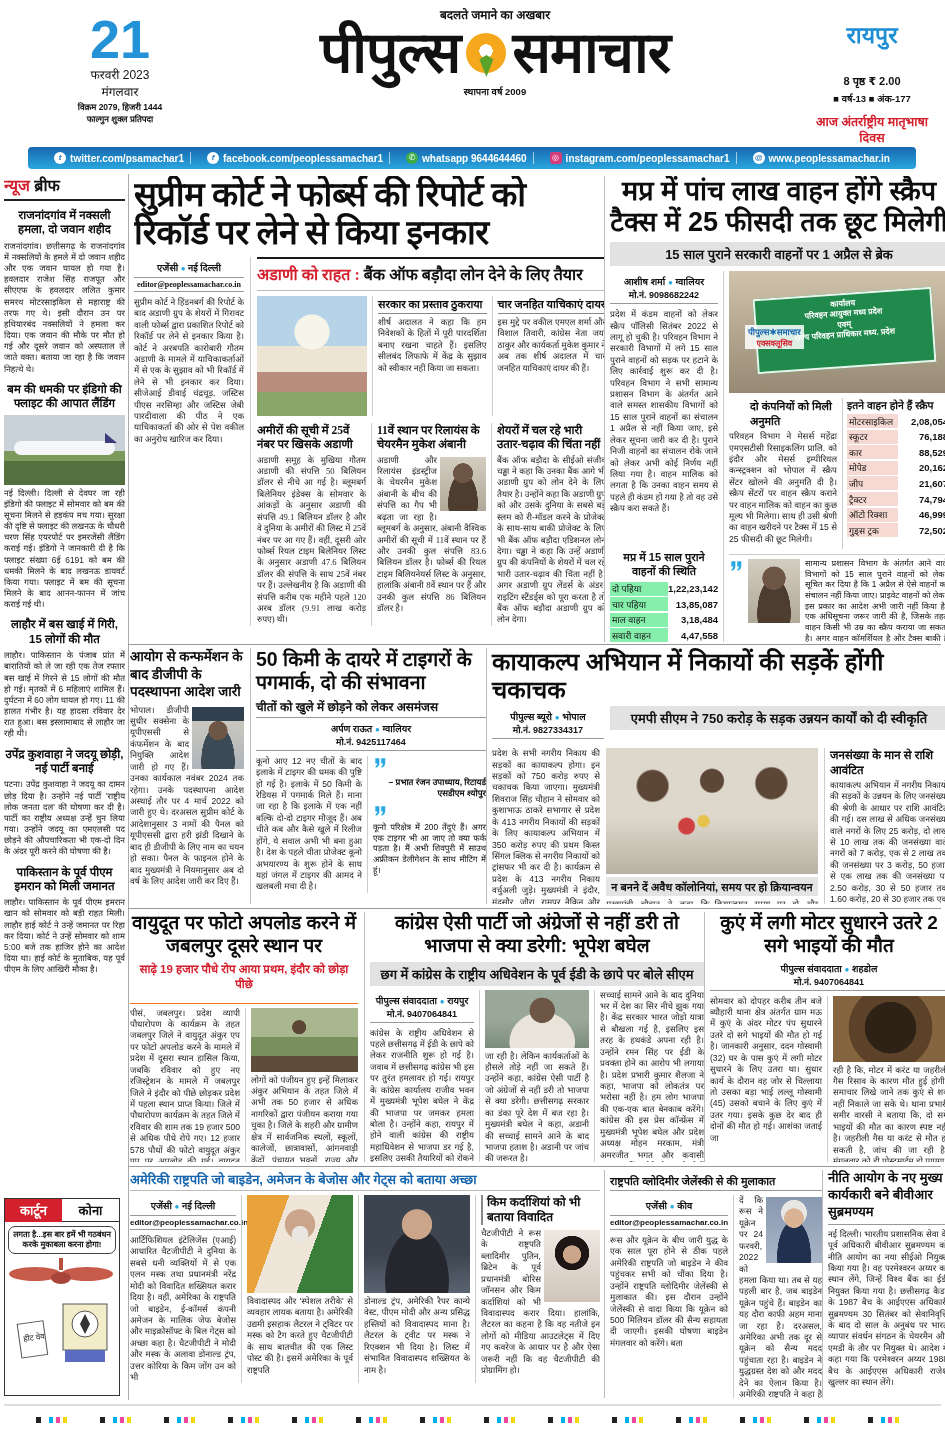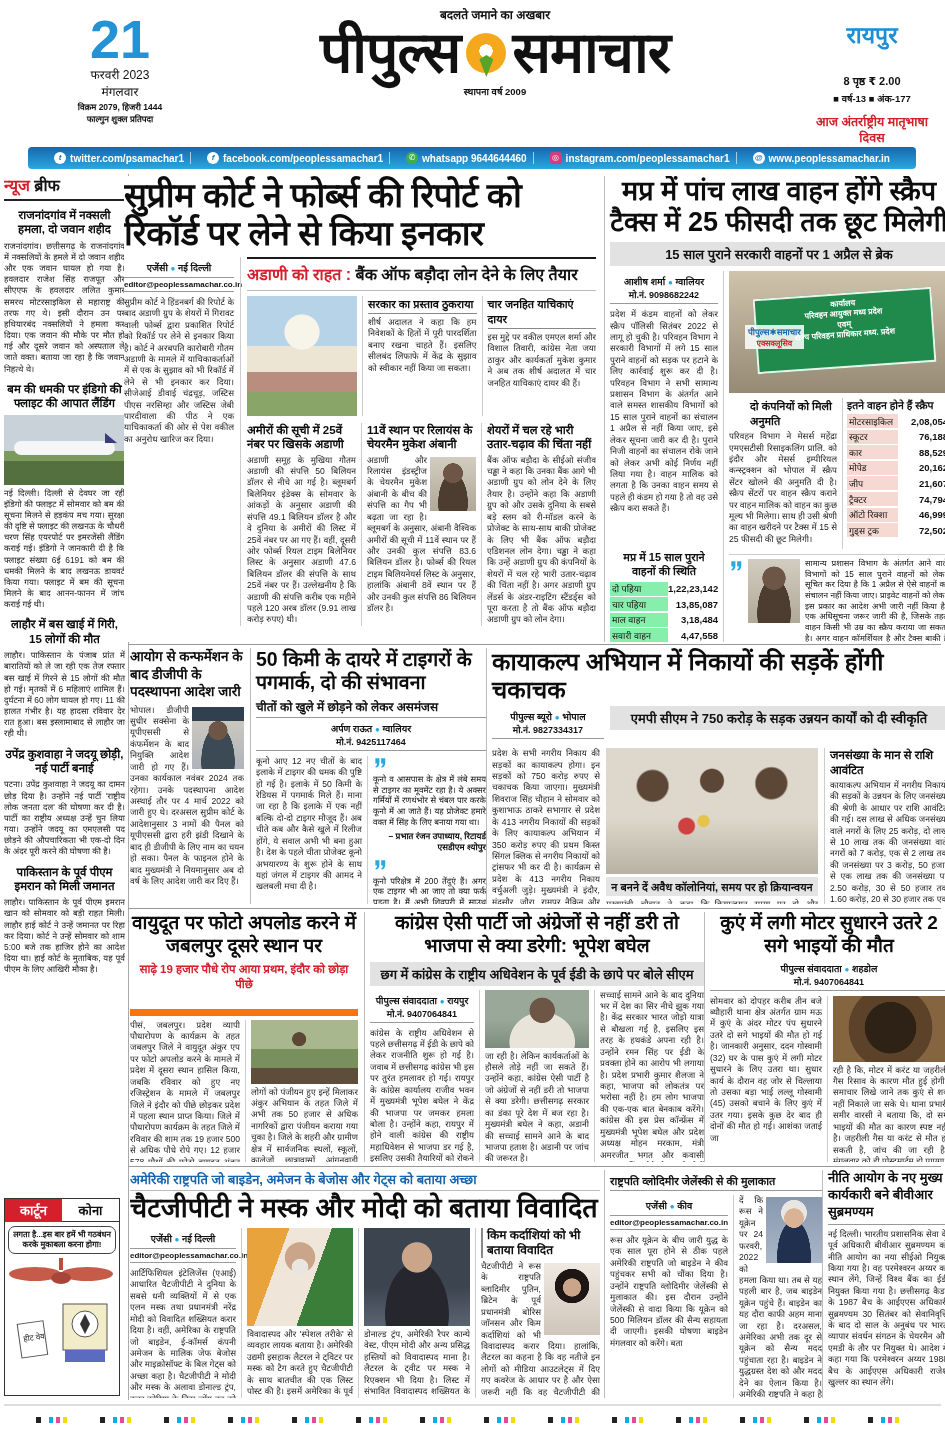--- a/index.html
+++ b/index.html
@@ -50,21 +50,21 @@
   .cartoon-box{position:absolute;left:0;bottom:4px;width:114px;height:196px;border:1px solid #333;}
   .c-head{display:flex;font-size:13px;font-weight:bold;}
   .c-head .ch1{background:#d41f2c;color:#fff;flex:1;text-align:center;padding:2px 0;}
   .c-head .ch2{flex:1;text-align:center;padding:2px 0;border-bottom:1px solid #333;}
   .bubble{margin:4px 3px 2px;border:1px solid #444;border-radius:7px;font-size:8px;font-weight:bold;padding:3px;text-align:center;line-height:1.25;}
 
   
   .hr{position:absolute;left:128px;right:4px;border-top:1px solid #999;}
 
   
-  .sc{left:124px;top:176px;width:472px;height:466px;}
+  .sc{left:134px;top:176px;width:472px;height:466px;font-family:Liberation Serif, serif;}
   .sc h1{font-size:34px;line-height:1.13;letter-spacing:-0.5px;}
   .byline{font-size:9.5px;font-weight:bold;text-align:center;margin-top:4px;}
   .bdot{color:#2aa9e1;font-size:8px;}
   .email{font-size:8px;font-weight:bold;text-align:center;border-top:1px solid #999;border-bottom:1px solid #999;padding:2px 0;margin:3px 0 5px;}
   .phone{font-size:9px;font-weight:bold;text-align:center;border-bottom:1px solid #999;padding-bottom:2px;margin-bottom:5px;}
   .sc-cols{display:flex;gap:6px;margin-top:4px;}
   .sc-left{width:110px;flex:0 0 auto;}
   .sc-right{flex:1;border-left:1px solid #ccc;padding-left:6px;}
   .relief{border-top:2px solid #1a1a1a;border-bottom:1px solid #bbb;font-size:16px;font-weight:bold;padding:4px 0 5px;}
   .photo-sc{width:110px;height:120px;flex:0 0 auto;background:
@@ -144,21 +144,21 @@
     linear-gradient(#ded8cc 0 55%,#b8b2a4);}
   .kk-cap{background:#e4e4e4;font-size:11px;font-weight:bold;text-align:center;padding:2px 1px;margin-top:3px;}
   .kk-capcols{display:flex;gap:5px;margin-top:3px;}
   .kk-capcols p{flex:1;}
   .kbox{flex:1;border-left:1px solid #ccc;padding-left:5px;}
   .kbox h4{font-size:11.5px;line-height:1.25;margin-bottom:3px;}
 
   
   .vayudoot{left:130px;top:912px;width:228px;height:250px;}
   .vayudoot h2,.baghel h2,.well h2{font-size:19px;line-height:1.2;text-align:center;}
-  .rsub{font-size:11.5px;font-weight:bold;color:#d41f2c;text-align:center;margin-top:3px;border-bottom:7px solid #f97316;padding-bottom:18px;}
+  .rsub{font-size:11.5px;font-weight:bold;color:#d41f2c;text-align:center;margin-top:3px;border-bottom:1px solid #f97316;padding-bottom:12px;}
   .v-cols{display:flex;gap:5px;margin-top:4px;}
   .v-cols .c1{width:110px;flex:0 0 auto;}
   .v-cols .c2{flex:1;border-left:1px solid #ccc;padding-left:5px;}
   .photo-plant{height:64px;margin-bottom:3px;background:
     radial-gradient(circle at 45% 30%,#5c4636 0 9%,transparent 10%),
     linear-gradient(#a9b78f 0 45%,#7a8f5e 45% 75%,#5e4d3a 75%);}
   .baghel{left:364px;top:912px;width:334px;height:250px;border-left:1px solid #bbb;padding-left:5px;}
   .b-cols{display:flex;gap:5px;margin-top:4px;}
   .b-cols .bc{flex:1;border-left:1px solid #ccc;padding-left:5px;}
   .b-cols .bc:first-child{border-left:none;padding-left:0;}
@@ -454,21 +454,20 @@
     <div class="tsub">चीतों को खुले में छोड़ने को लेकर असमंजस</div>
     <div class="byline"><span>अर्पण राऊत</span> <span class="bdot">●</span> <span>ग्वालियर</span></div>
     <div class="phone">मो.नं. 9425117464</div>
     <div class="tiger-cols">
       <p class="body tiger-body">कूनो आए 12 नए चीतों के बाद इलाके में टाइगर की धमक की पुष्टि हो गई है। इलाके में 50 किमी के रेडियस में पगमार्क मिले हैं। माना जा रहा है कि इलाके में एक नहीं बल्कि दो-दो टाइगर मौजूद हैं। अब चीते कब और कैसे खुले में रिलीज होंगे, ये सवाल अभी भी बना हुआ है। देश के पहले चीता प्रोजेक्ट कूनो अभयारण्य के शुरू होने के साथ यहां जंगल में टाइगर की आमद ने खलबली मचा दी है।</p>
       <div class="tiger-quotes">
         <div class="tq">
           <svg class="qmark" viewBox="0 0 24 24">
               <path d="M4 4h7v7c0 5-2 8-6 9l-1-2c2-1 3-3 3-5H4zM14 4h7v7c0 5-2 8-6 9l-1-2c2-1 3-3 3-5h-3z" fill="#2aa9e1"></path>
             </svg>
-          <p class="qtext">कूनो व आसपास के क्षेत्र में लंबे समय से टाइगर का मूवमेंट रहा है। ये अक्सर गर्मियों में रणथंभोर से चंबल पार करके कूनो में आ जाते हैं। यह प्रोजेक्ट हमारे वक्त में सिंह के लिए बनाया गया था।</p>
           <div class="qattr">– प्रभात रंजन उपाध्याय, रिटायर्ड एसडीएम श्योपुर</div>
         </div>
         <div class="tq">
           <svg class="qmark" viewBox="0 0 24 24">
               <path d="M4 4h7v7c0 5-2 8-6 9l-1-2c2-1 3-3 3-5H4zM14 4h7v7c0 5-2 8-6 9l-1-2c2-1 3-3 3-5h-3z" fill="#2aa9e1"></path>
             </svg>
           <p class="qtext">कूनो परिक्षेत्र में 200 तेंदुएं हैं। अगर एक टाइगर भी आ जाए तो क्या फर्क पड़ता है। मैं अभी शिवपुरी में साउथ अफ्रीकन डेलीगेशन के साथ मीटिंग में हूं।</p>
           
         </div>
       </div>
@@ -544,21 +543,20 @@
         <div class="photo photo-well"></div>
         <p class="body">रही है कि, मोटर में करंट या जहरीली गैस रिसाव के कारण मौत हुई होगी। समाचार लिखे जाने तक कुएं से शव नहीं निकाले जा सके थे। थाना प्रभारी समीर वारसी ने बताया कि, दो सगे भाइयों की मौत का कारण स्पष्ट नहीं है। जहरीली गैस या करंट से मौत हो सकती है, जांच की जा रही है। मंगलवार को ही पोस्टमार्टम हो पाएगा।</p>
       </div>
     </div>
   </section>
 
   <div class="hr" style="top:1166px;"></div>
 
   <section class="art chatgpt">
     <div class="kicker">अमेरिकी राष्ट्रपति जो बाइडेन, अमेजन के बेजोस और गेट्स को बताया अच्छा</div>
-    <h1>चैटजीपीटी ने मस्क और मोदी को बताया विवादित</h1>
     <div class="g-cols">
       <div class="gc">
         <div class="byline"><span>एजेंसी</span> <span class="bdot">●</span> <span>नई दिल्ली</span></div>
         <div class="email">editor@peoplessamachar.co.in</div>
         <p class="body">आर्टिफिशियल इंटेलिजेंस (एआई) आधारित चैटजीपीटी ने दुनिया के सबसे धनी व्यक्तियों में से एक एलन मस्क तथा प्रधानमंत्री नरेंद्र मोदी को विवादित शख्सियत करार दिया है। वहीं, अमेरिका के राष्ट्रपति जो बाइडेन, ई-कॉमर्स कंपनी अमेजन के मालिक जेफ बेजोस और माइक्रोसॉफ्ट के बिल गेट्स को अच्छा कहा है। चैटजीपीटी ने मोदी और मस्क के अलावा डोनाल्ड ट्रंप, उत्तर कोरिया के किम जोंग उन को भी</p>
       </div>
       <div class="gc">
         <div class="photo photo-modi"></div>
         <p class="body">विवादास्पद और 'स्पेशल तरीके' से व्यवहार लायक बताया है। अमेरिकी उद्यमी इसहाक लैटरल ने ट्विटर पर मस्क को टैग करते हुए चैटजीपीटी के साथ बातचीत की एक लिस्ट पोस्ट की है। इसमें अमेरिका के पूर्व राष्ट्रपति</p>
       </div>

